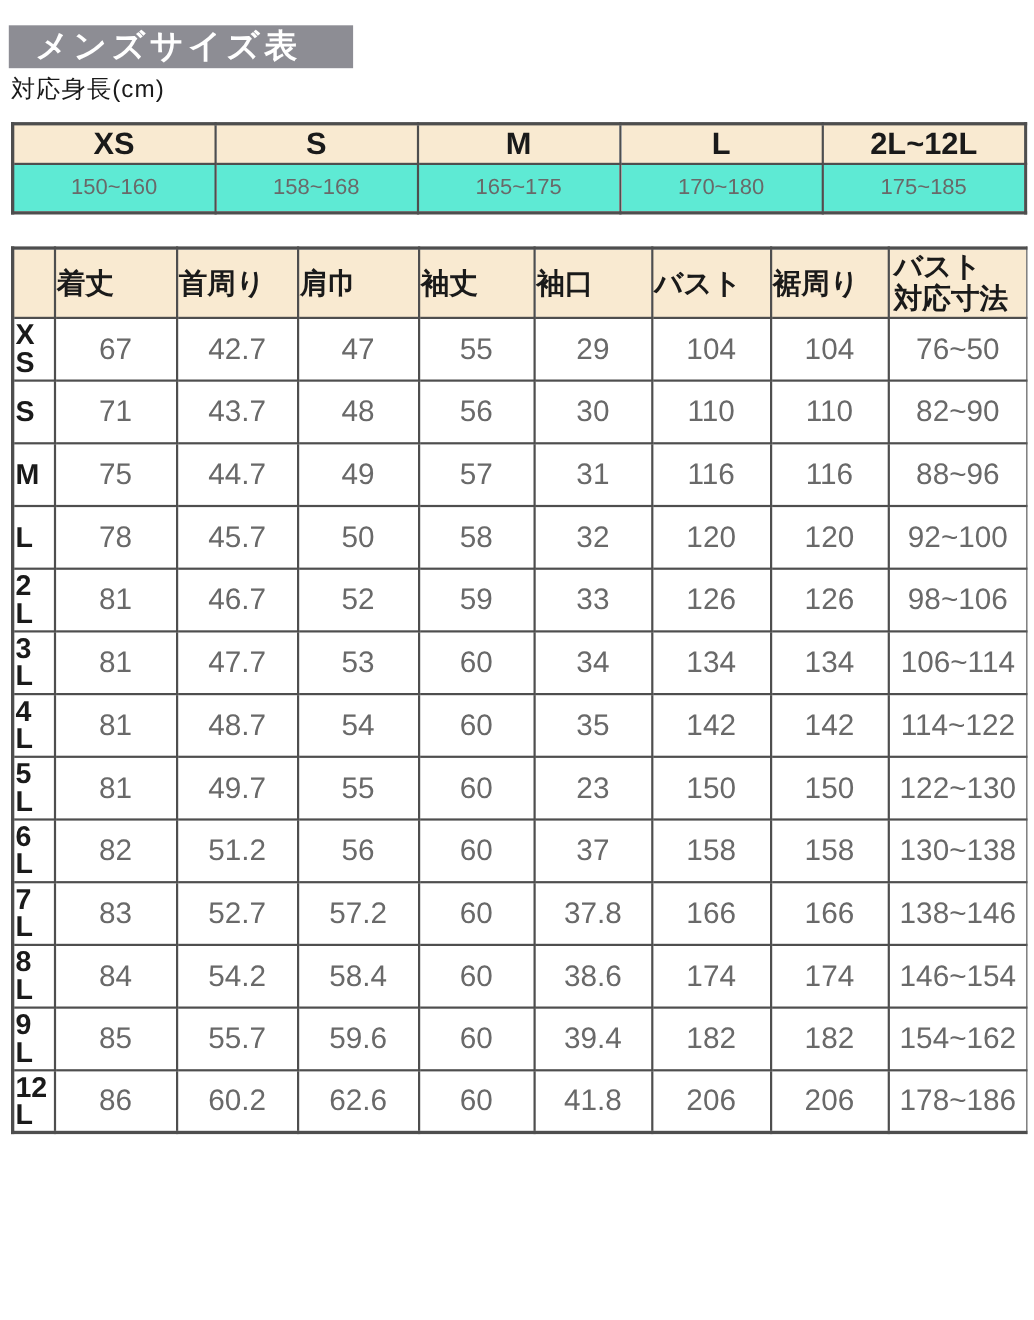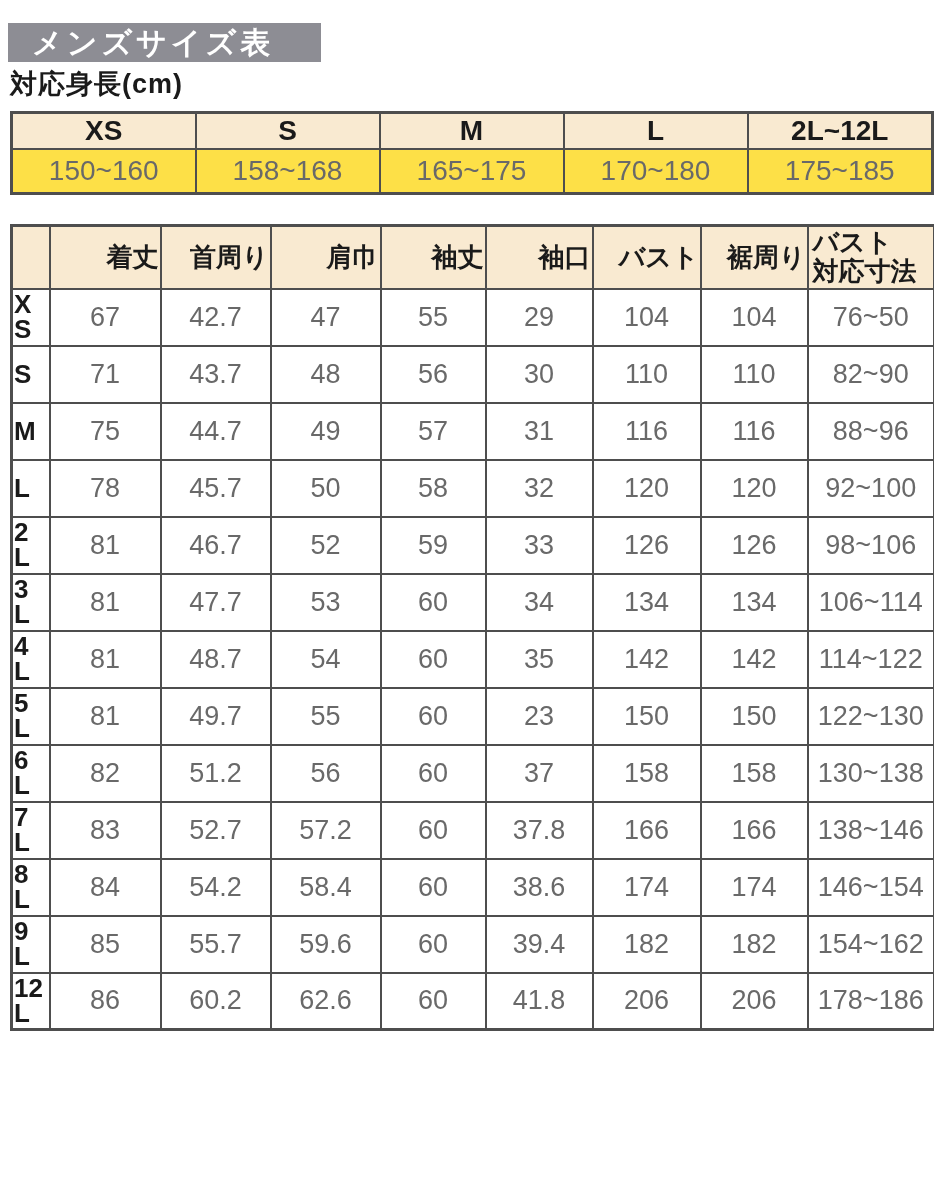--- a/index.html
+++ b/index.html
@@ -26,21 +26,21 @@
     background: var(--banner-bg);
     color: var(--banner-text);
     font-size: 30px; font-weight: bold;
     line-height: 39px;
     padding-left: 24px;
     letter-spacing: 4px;
   }
 
   .height-label {
     position: absolute; left: 10px; top: 66px;
-    font-size: 27px; font-weight: bold;
+    font-size: 22px; font-weight: normal;
     color: var(--label-text);
     letter-spacing: 1px;
   }
 
   table { border-collapse: collapse; table-layout: fixed; }
   th, td { border: 2px solid var(--border); overflow: hidden; }
 
   #height-table {
     position: absolute; left: 10px; top: 111px;
     width: 921px;
@@ -48,37 +48,37 @@
   }
   #height-table thead th {
     height: 32px;
     background: var(--header-bg);
     color: var(--label-text);
     font-size: 28px; font-weight: bold;
     vertical-align: middle;
   }
   #height-table tbody td {
     height: 44px;
-    background: #fde047;
+    background: #5eead4;
     color: var(--value-text);
-    font-size: 28px;
+    font-size: 20px;
     text-align: center; vertical-align: middle;
   }
 
   #size-table {
     position: absolute; left: 10px; top: 224px;
     width: 923px;
     border: 3px solid var(--border);
   }
   #size-table thead th {
     height: 63px;
     background: var(--header-bg);
     color: var(--label-text);
     font-size: 26px; font-weight: bold;
-    text-align: right; vertical-align: middle;
+    text-align: left; vertical-align: middle;
     white-space: pre-line;
     line-height: 1.12;
   }
   #size-table thead th:last-child {
     text-align: left;
     padding-left: 4px;
   }
   #size-table tbody tr { height: 57px; }
   #size-table tbody th.rowlabel {
     background: #fff;

